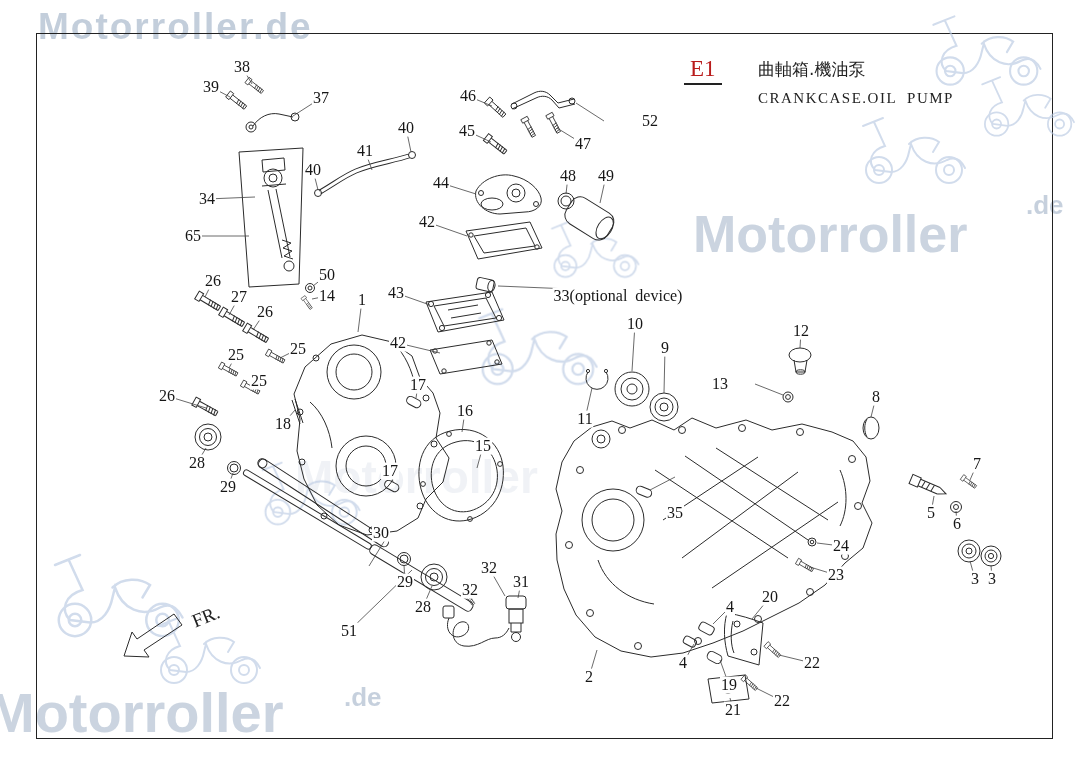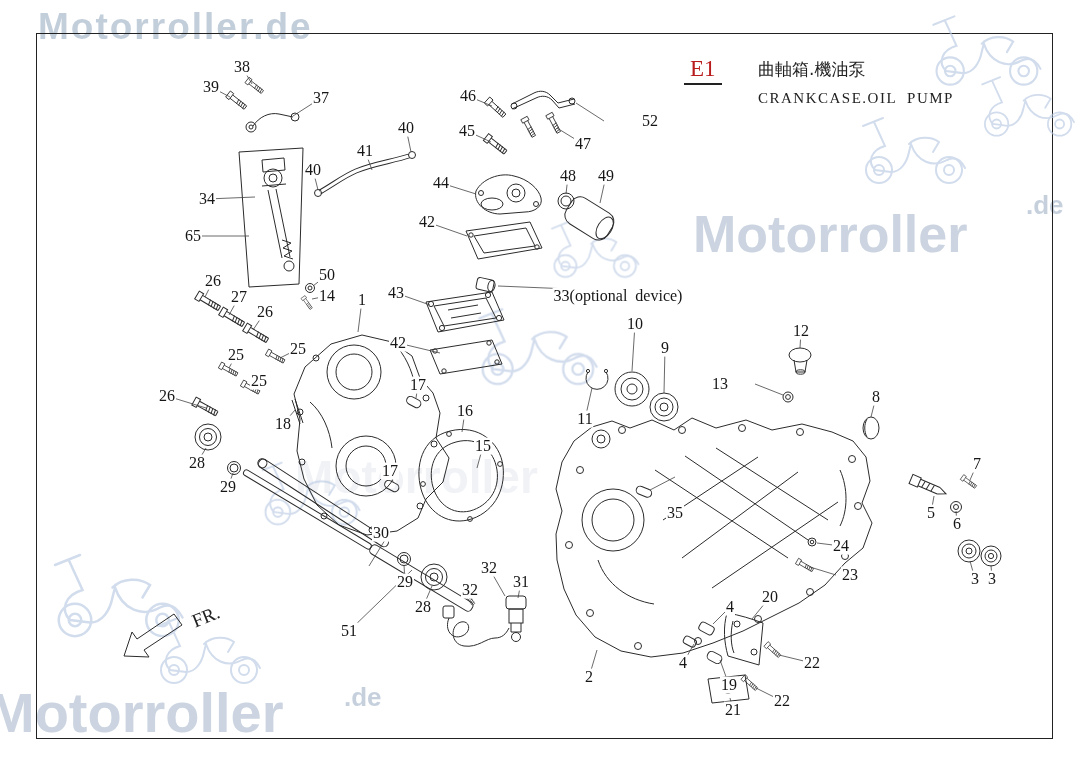--- a/index.html
+++ b/index.html
@@ -455,21 +455,21 @@
       <span class="callout" style="left: 197px; top: 463px;">28</span>
       <span class="callout" style="left: 977px; top: 464px;">7</span>
       <span class="callout" style="left: 390px; top: 471px;">17</span>
       <span class="callout" style="left: 675px; top: 477px; margin-top: 36px;">35</span>
       <span class="callout" style="left: 228px; top: 487px;">29</span>
       <span class="callout" style="left: 931px; top: 513px;">5</span>
       <span class="callout" style="left: 957px; top: 524px;">6</span>
       <span class="callout" style="left: 841px; top: 546px;">24</span>
       <span class="callout" style="left: 369px; top: 533px; margin-left: 12px;">30</span>
       <span class="callout" style="left: 489px; top: 568px;">32</span>
-      <span class="callout" style="left: 836px; top: 575px; margin-left: 14px;">23</span>
+      <span class="callout" style="left: 836px; top: 575px;">23</span>
       <span class="callout" style="left: 975px; top: 579px;">3</span>
       <span class="callout" style="left: 992px; top: 579px;">3</span>
       <span class="callout" style="left: 405px; top: 582px;">29</span>
       <span class="callout" style="left: 521px; top: 582px;">31</span>
       <span class="callout" style="left: 470px; top: 590px;">32</span>
       <span class="callout" style="left: 770px; top: 597px;">20</span>
       <span class="callout" style="left: 730px; top: 607px;">4</span>
       <span class="callout" style="left: 423px; top: 607px;">28</span>
       <span class="callout" style="left: 349px; top: 631px;">51</span>
       <span class="callout" style="left: 812px; top: 663px;">22</span>

